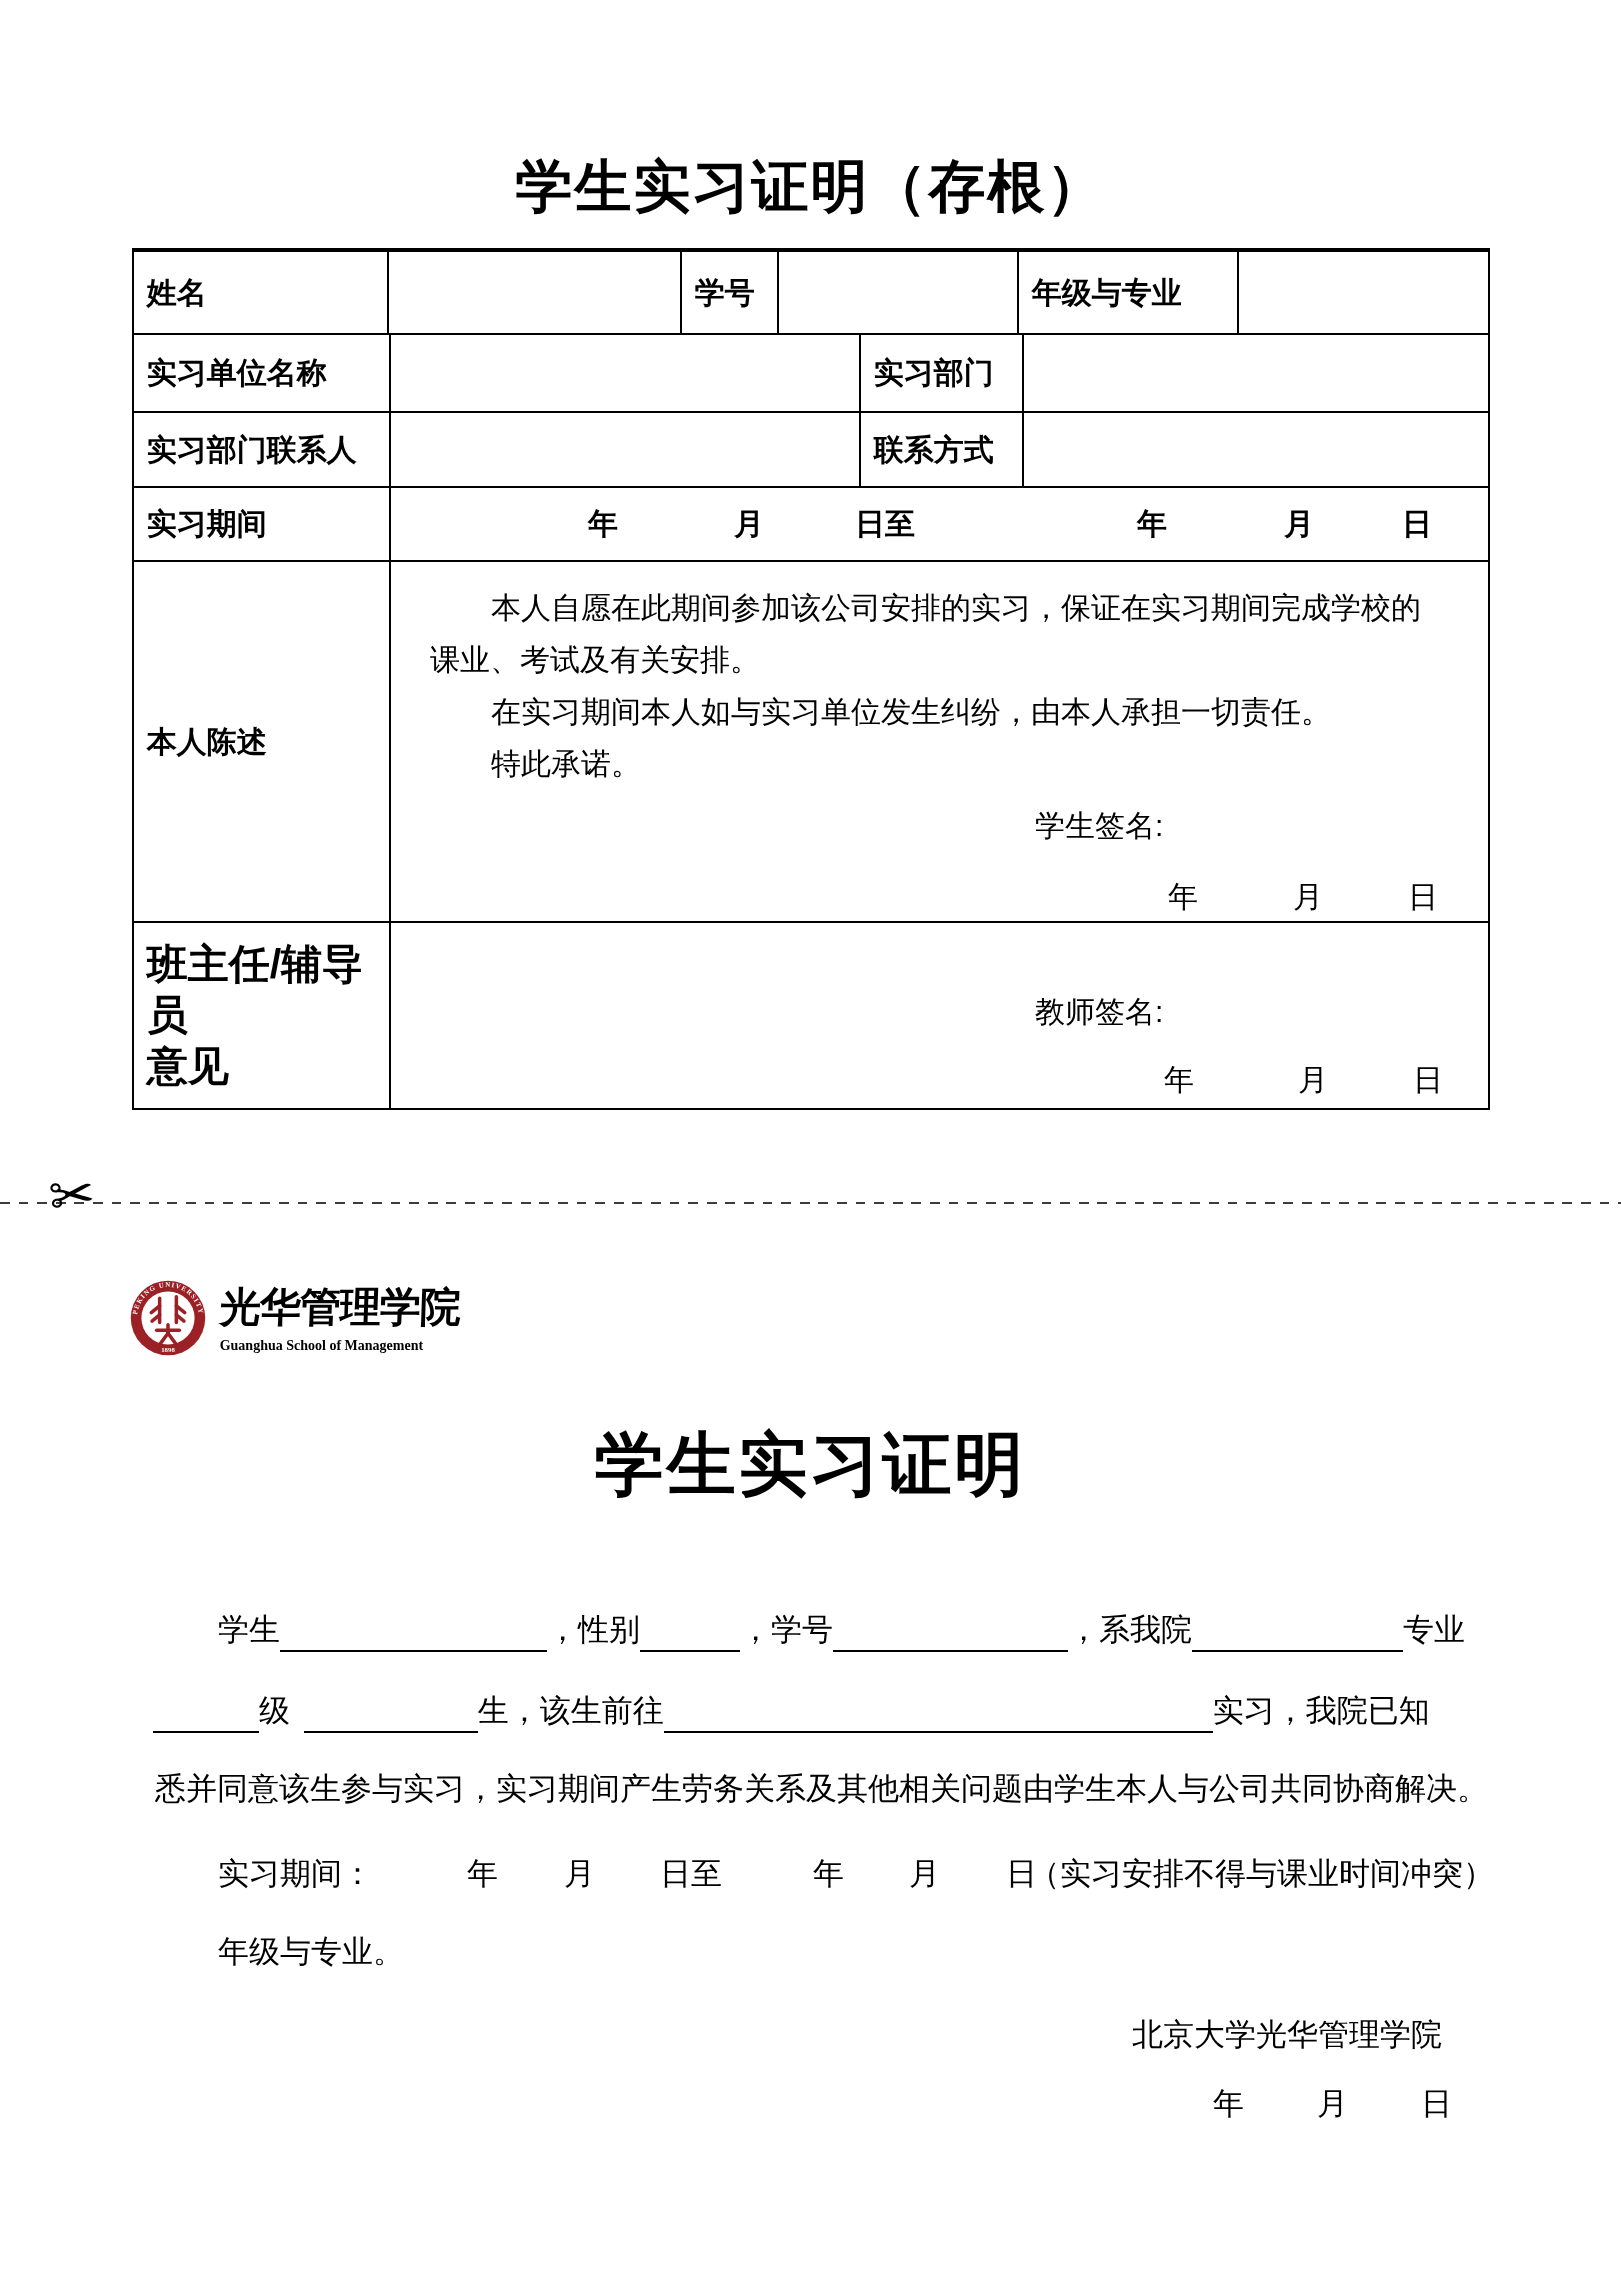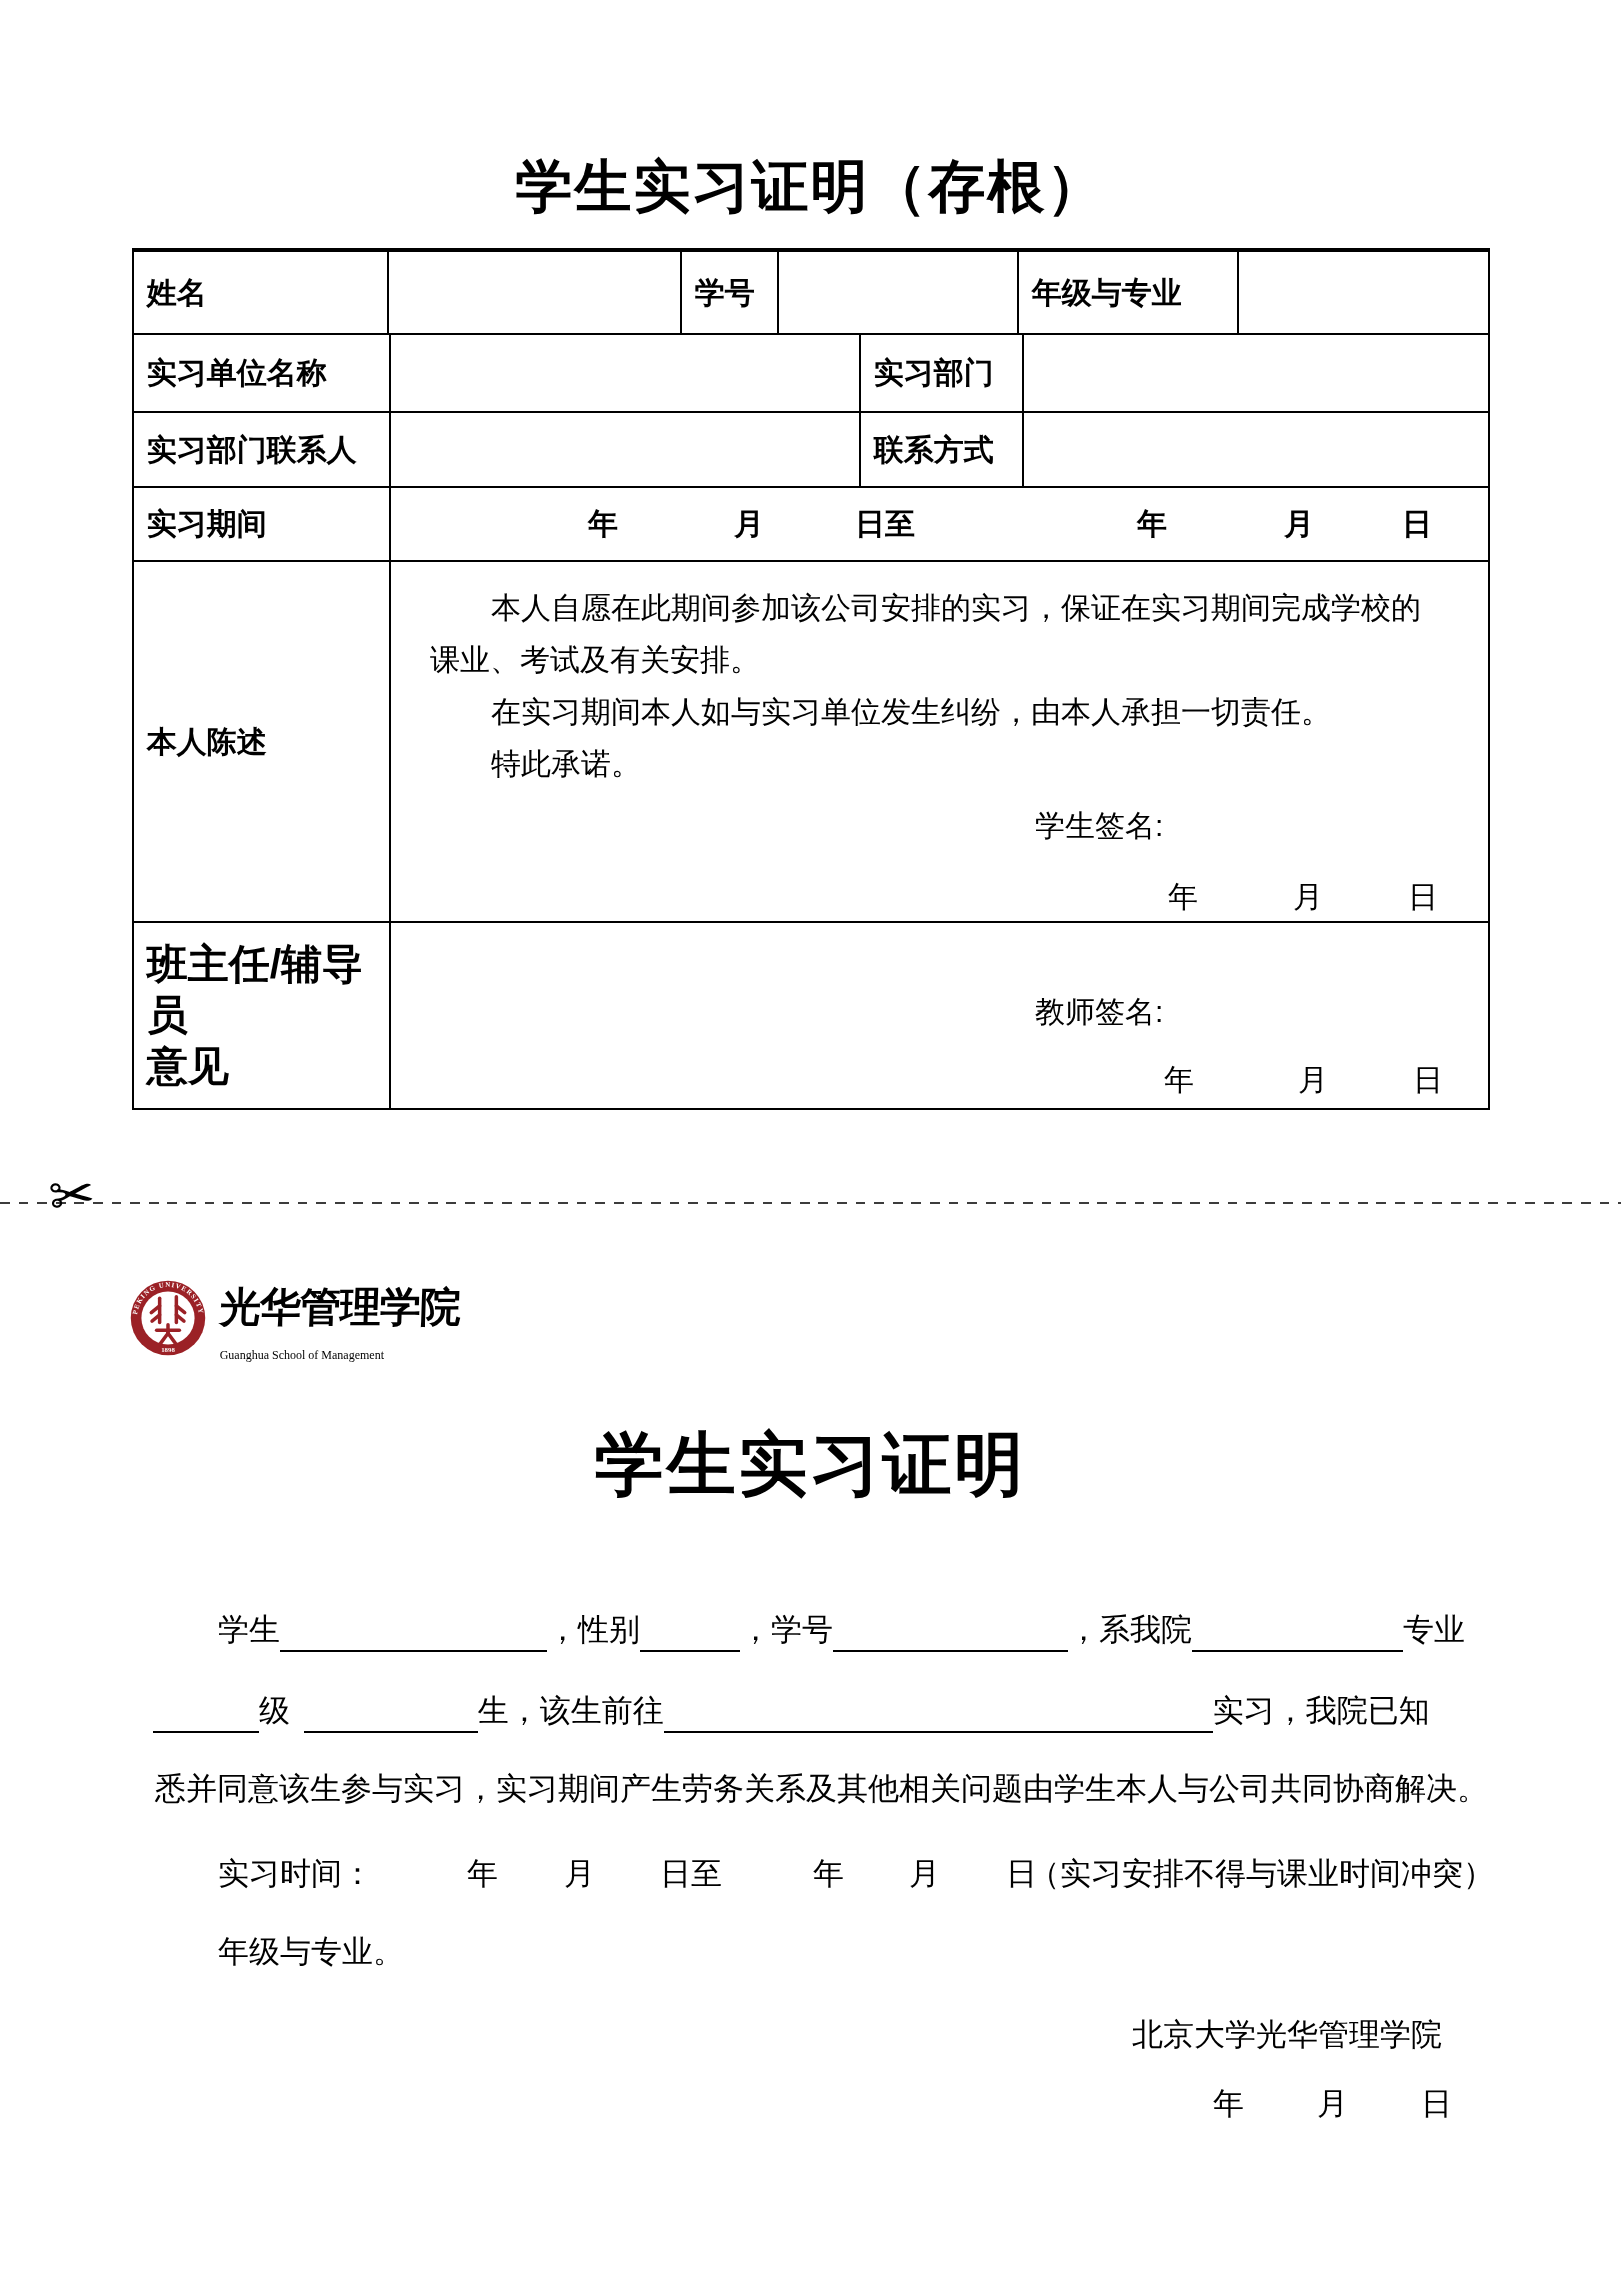--- a/index.html
+++ b/index.html
@@ -37,22 +37,22 @@
   .cut-line{position:absolute;left:0;top:1202px;width:1621px;height:2px;
             background:repeating-linear-gradient(90deg,#3c3c3c 0 9.8px,transparent 9.8px 18.6px);}
   .scissors{position:absolute;left:49px;top:1168px;font-size:55px;line-height:55px;
             transform:rotate(-6deg);font-family:"DejaVu Sans", sans-serif;}
 
   
   .logo{position:absolute;left:130px;top:1278px;display:flex;align-items:flex-start;}
   .logo-text{margin-left:13.7px;padding-top:5.9px;}
   .logo-cn{font-size:41px;font-weight:bold;letter-spacing:-1px;line-height:47px;
            transform:skewX(-2deg);}
-  .logo-en{font-family:"Liberation Serif", serif;font-weight:normal;font-size:12px;
-           margin-top:17px;letter-spacing:0px;}
+  .logo-en{font-family:"Liberation Serif", serif;font-weight:bold;font-size:14px;
+           margin-top:7px;letter-spacing:0px;}
 
   
   .cert-title{position:absolute;left:0;top:1419px;width:100%;text-align:center;
               font-size:69px;font-weight:bold;letter-spacing:2.9px;}
   .cline{position:absolute;font-size:31px;line-height:45px;white-space:nowrap;}
   .blank{display:inline-block;border-bottom:2px solid #000;height:37px;vertical-align:bottom;}
   .l4wrap{width:1294px;height:45px;}
   .l4wrap span{position:absolute;top:0;}
   .org-date{display:flex;gap:73px;}
 </style>
@@ -168,21 +168,21 @@
     <span>学生</span><span class="blank" style="width:267px"></span><span>，性别</span><span class="blank" style="width:100px"></span><span>，学号</span><span class="blank" style="width:235px"></span><span>，系我院</span><span class="blank" style="width:211px"></span><span>专业</span>
   </div>
 
   <div class="cline" style="left:153px;top:1688px;">
     <span class="blank" style="width:106px"></span><span>级</span><span class="blank" style="width:174px;margin-left:13.7px"></span><span>生，该生前往</span><span class="blank" style="width:549px"></span><span>实习，我院已知</span>
   </div>
 
   <div class="cline" style="left:155px;top:1766px;">悉并同意该生参与实习，实习期间产生劳务关系及其他相关问题由学生本人与公司共同协商解决。</div>
 
   <div class="cline l4wrap" style="left:218px;top:1851px;position:absolute;">
-    <span style="left:0">实习时间：</span>
+    <span style="left:0">实习期间：</span>
     <span style="left:249px">年</span>
     <span style="left:346px">月</span>
     <span style="left:442px">日至</span>
     <span style="left:595px">年</span>
     <span style="left:691px">月</span>
     <span style="left:788px">日</span>
     <span style="left:811px">（实习安排不得与课业时间冲突）</span>
   </div>
 
   <div class="cline" style="left:218px;top:1929px;">年级与专业。</div>

